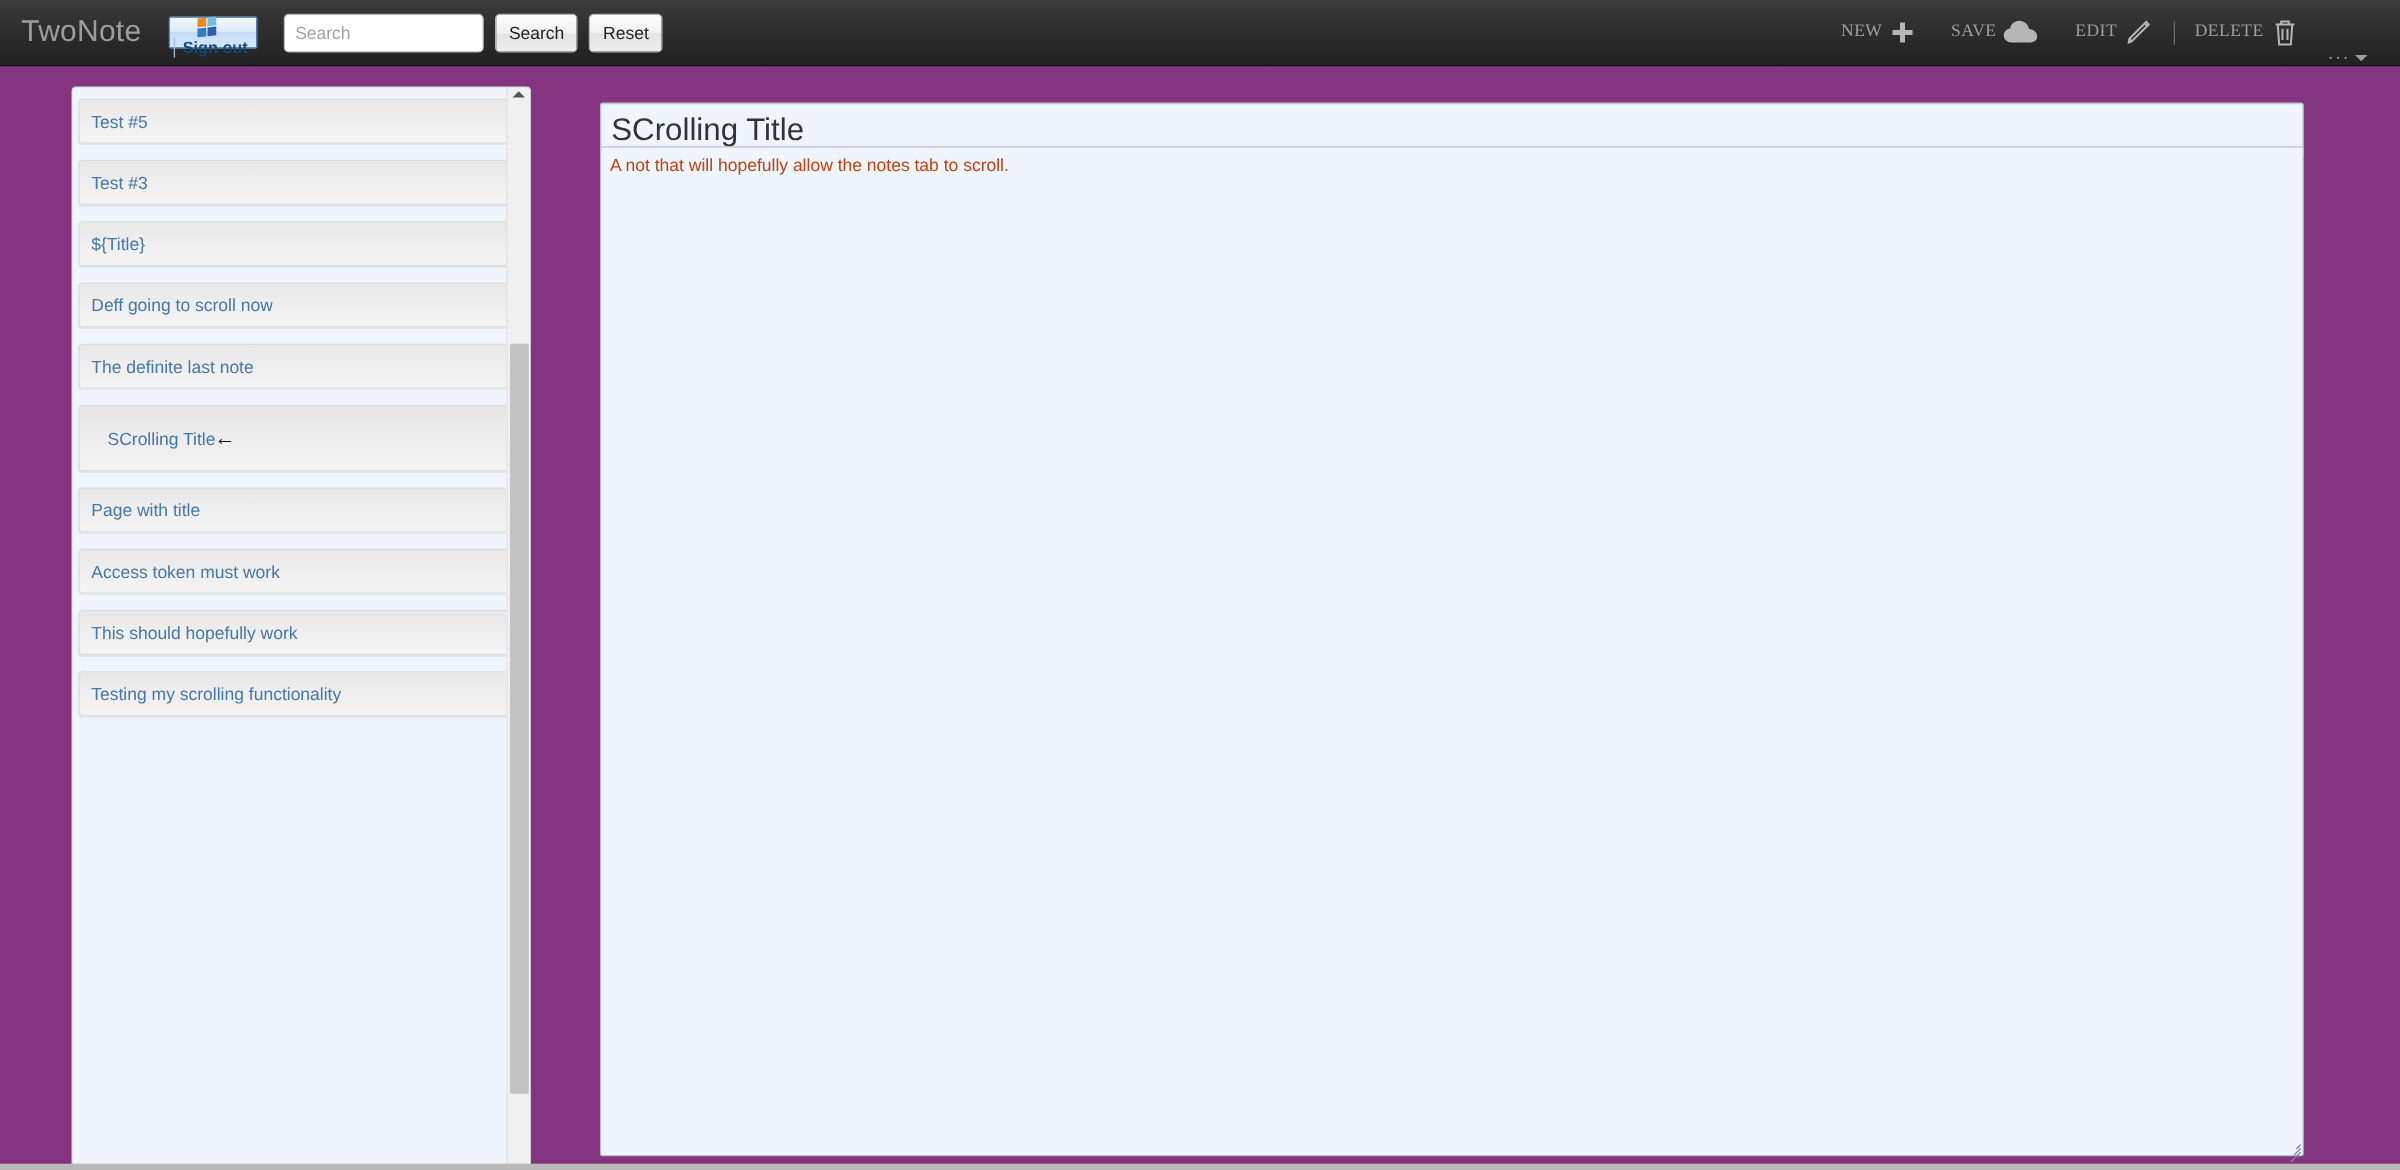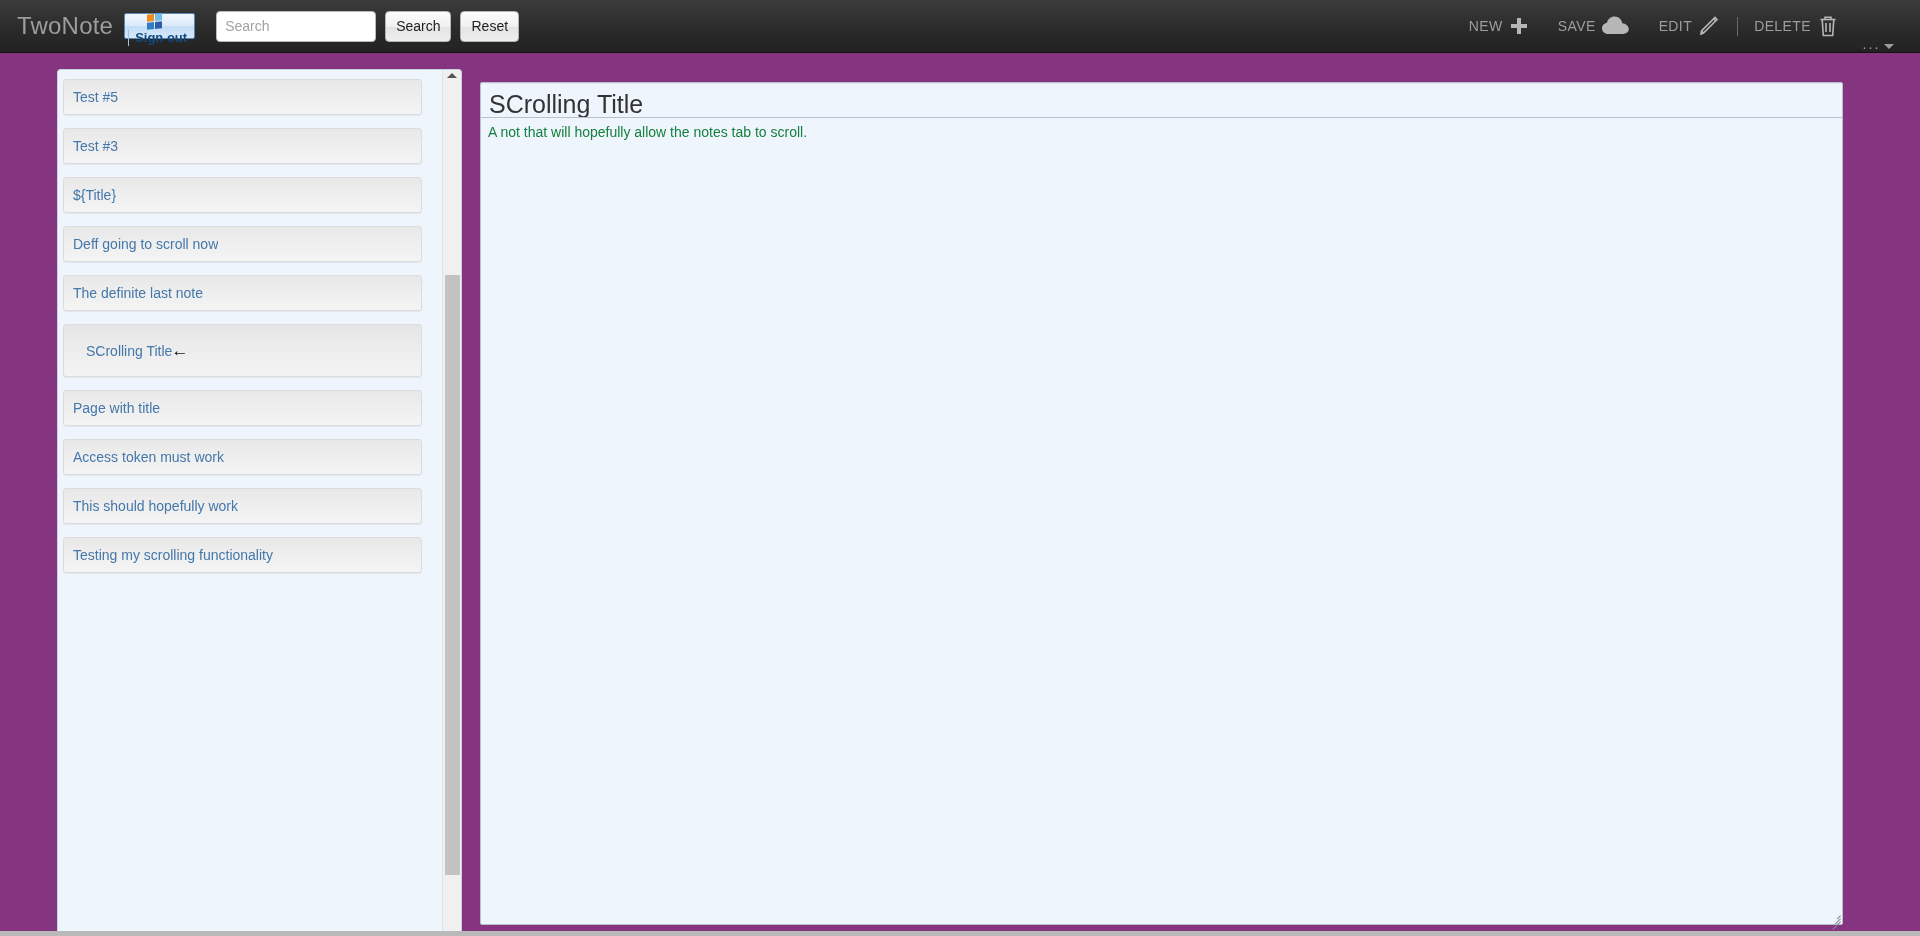--- a/index.html
+++ b/index.html
@@ -14,21 +14,21 @@
   
   #topbar {
     position: absolute; left: 0; top: 0;
     width: 1920px; height: 53px;
     background: linear-gradient(to bottom, #3b3b3b 0%, #2b2b2b 55%, #222222 100%);
     border-bottom: 1px solid #111;
     display: flex; align-items: center;
   }
   #brand {
     color: #9d9d9d; font-size: 24px; font-weight: 400;
-    margin-left: 17px; margin-right: 11px; letter-spacing: .2px;
+    margin-left: 17px; margin-right: 22px; letter-spacing: .2px;
     white-space: nowrap;
   }
   
   #signout {
     display: inline-flex; align-items: center;
     height: 26px; padding: 0 7px 0 3px;
     border: 1px solid #5b87b5;
     border-radius: 2px;
     background: linear-gradient(to bottom, #f2f8fd 0%, #dbeaf9 48%, #c3ddf5 50%, #d4e8fb 100%);
     cursor: pointer;
@@ -71,21 +71,21 @@
     border-radius: 4px;
     background: linear-gradient(to bottom, #fdfdfd 0%, #f0f0f0 50%, #e4e4e4 51%, #eeeeee 100%);
     font-size: 14px; color: #222;
     font-family: "Liberation Sans", sans-serif;
     cursor: pointer;
     padding: 0 10px;
   }
 
   #tool-group {
     margin-left: auto; margin-right: 10px;
-    display: flex; align-items: center; height: 53px;
+    display: flex; align-items: center; height: 53px; font-family: Liberation Serif, serif;
   }
   .tool {
     display: flex; align-items: center; gap: 5px;
     color: #9d9d9d; font-size: 14px;
     padding: 0 14px;
     cursor: pointer; white-space: nowrap;
     letter-spacing: .4px;
   }
   .tool svg { display: block; }
   .tool-sep {
@@ -98,21 +98,21 @@
   #more-caret .dots { color: #9d9d9d; font-size: 15px; letter-spacing:1px; line-height: 12px;}
   #more-caret .tri {
     width: 0; height: 0; margin-left: 4px; margin-bottom: 4px;
     border-left: 5px solid transparent; border-right: 5px solid transparent;
     border-top: 5px solid #9d9d9d;
   }
 
   
   #sidebar {
     position: absolute; left: 57px; top: 69px;
-    width: 405px; height: 867px;
+    width: 368px; height: 867px;
     background: #eff5fd;
     border: 1px solid #c9d3e0;
     border-bottom: none;
     border-top-left-radius: 4px;
     border-top-right-radius: 4px;
     overflow: hidden;
   }
   #note-list {
     position: absolute; left: 0; top: 0;
     width: 385px; height: 100%;
@@ -176,21 +176,21 @@
     padding: 0 8px;
     font-family: "Liberation Sans", sans-serif;
     box-shadow: inset 0 1px 1px rgba(0,0,0,.05);
   }
   #note-body {
     position: absolute; left: 480px; top: 117px;
     width: 1363px; height: 808px;
     background: #eff5fd;
     border: 1px solid #b9c2cc;
     border-radius: 2px;
-    font-size: 14px; color: #15803d;
+    font-size: 14px; color: #c2410c;
     padding: 5px 7px;
     resize: none;
     font-family: "Liberation Sans", sans-serif;
     line-height: 1.35;
     overflow: hidden;
   }
   #resize-grip {
     position: absolute; left: 1828px; top: 910px;
     width: 14px; height: 14px; pointer-events: none;
   }

